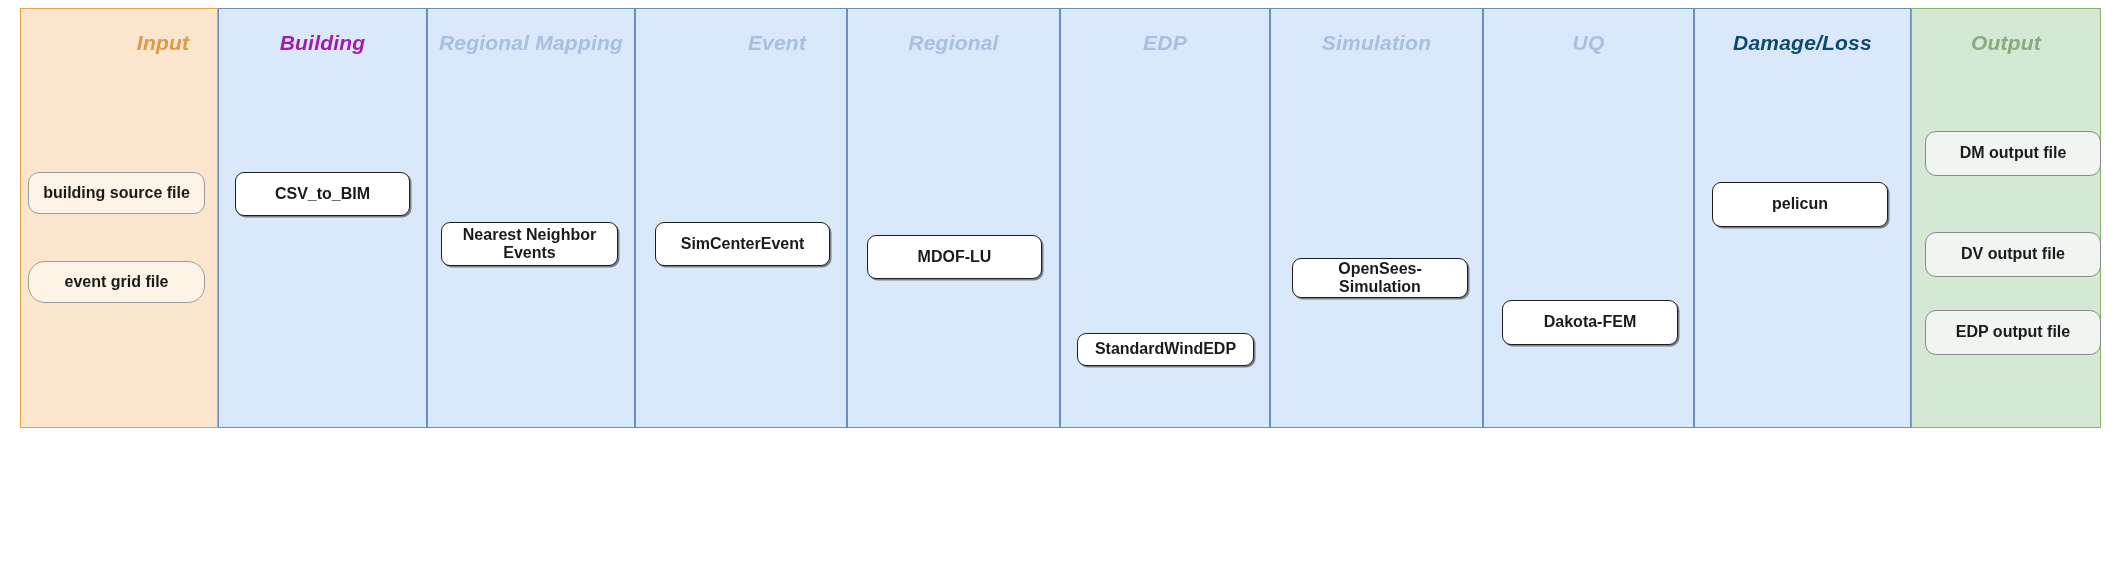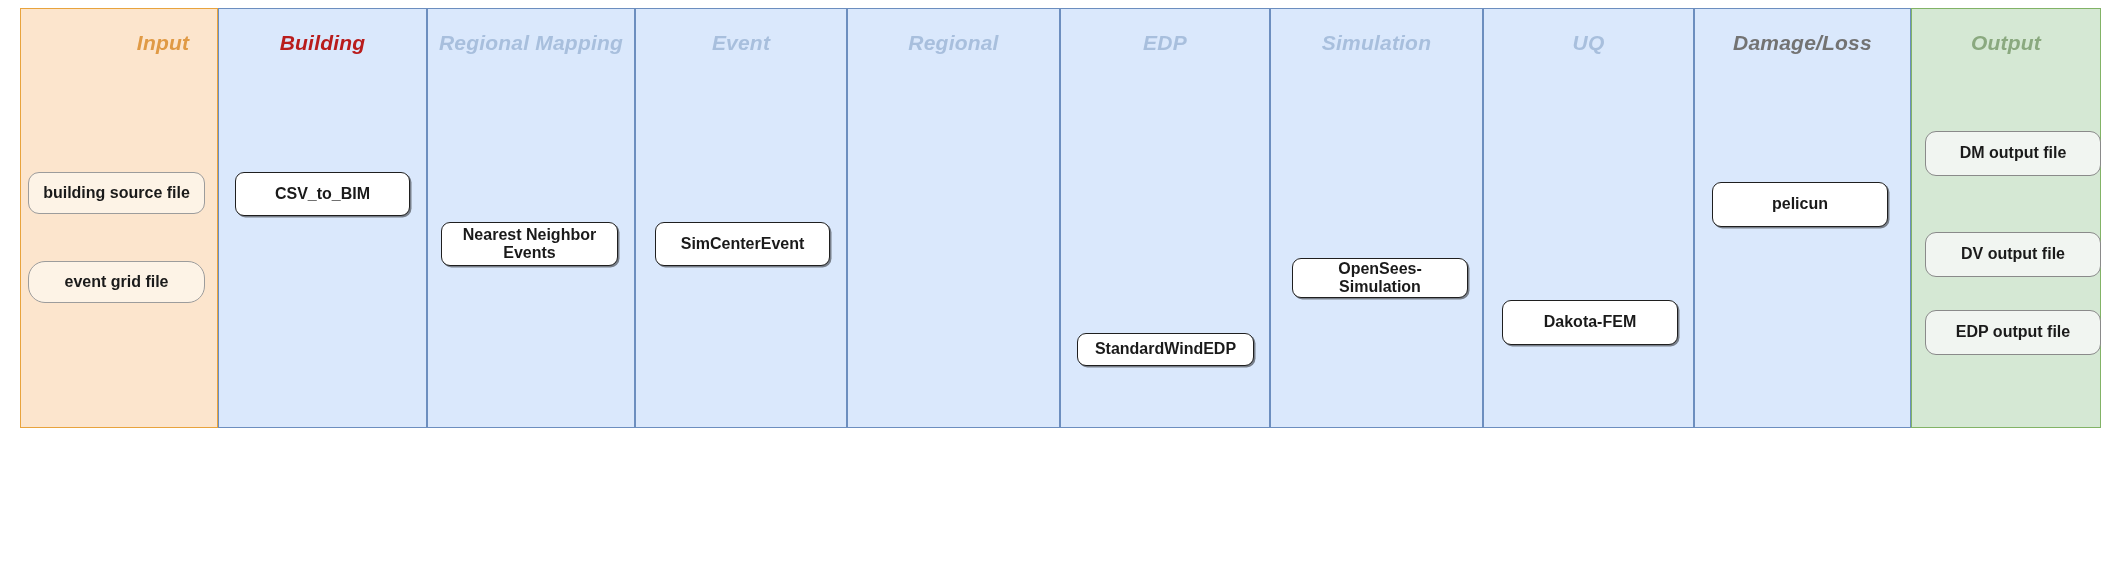--- a/index.html
+++ b/index.html
@@ -49,62 +49,65 @@
       <path d="M830,244 L843,244 L843,257 L859,257" marker-end="url(#ahr)"></path>
       <path d="M1042,257 L1055,257 L1055,357 L1069,357" marker-end="url(#ahr)"></path>
       <path d="M1254,357 L1276,357 L1276,281 L1284,281" marker-end="url(#ahr)"></path>
     </g>
   </svg>
 
   <div class="lane" style="left:20px;width:198px;background:#fce5cd;border:1.4px solid #e8a33d;padding-left:44px;">
     <div class="lane-title" style="color:#e09a45;">Input</div>
   </div>
   <div class="lane" style="left:218px;width:209px;background:#dae8fc;border:1.1px solid #6c8ebf;">
-    <div class="lane-title" style="color:#b91c1c;font-style:italic;">Building</div>
+    <div class="lane-title" style="color:#a21caf;font-style:italic;">Building</div>
   </div>
   <div class="lane" style="left:427px;width:208px;background:#dae8fc;border:1.1px solid #6c8ebf;">
     <div class="lane-title" style="color:#a8bfdd;">Regional Mapping</div>
   </div>
-  <div class="lane" style="left:635px;width:212px;background:#dae8fc;border:1.1px solid #6c8ebf;">
+  <div class="lane" style="left:635px;width:212px;background:#dae8fc;border:1.1px solid #6c8ebf;padding-left:36px;">
     <div class="lane-title" style="color:#a8bfdd;">Event</div>
   </div>
   <div class="lane" style="left:847px;width:213px;background:#dae8fc;border:1.1px solid #6c8ebf;">
     <div class="lane-title" style="color:#a8bfdd;">Regional</div>
   </div>
   <div class="lane" style="left:1060px;width:210px;background:#dae8fc;border:1.1px solid #6c8ebf;">
     <div class="lane-title" style="color:#a8bfdd;">EDP</div>
   </div>
   <div class="lane" style="left:1270px;width:213px;background:#dae8fc;border:1.1px solid #6c8ebf;">
     <div class="lane-title" style="color:#a8bfdd;">Simulation</div>
   </div>
   <div class="lane" style="left:1483px;width:211px;background:#dae8fc;border:1.1px solid #6c8ebf;">
     <div class="lane-title" style="color:#a8bfdd;">UQ</div>
   </div>
   <div class="lane" style="left:1694px;width:217px;background:#dae8fc;border:1.1px solid #6c8ebf;">
-    <div class="lane-title" style="color:#737373;">Damage/Loss</div>
+    <div class="lane-title" style="color:#0c4a6e;">Damage/Loss</div>
   </div>
   <div class="lane" style="left:1911px;width:190px;background:#d5e8d4;border:1.4px solid #82b366;">
     <div class="lane-title" style="color:#8aa97f;">Output</div>
   </div>
 
   <div class="node inputfile" style="left:28px;top:172px;width:177px;height:42px;">
     <span>building source file</span>
   </div>
   <div class="node inputfile" style="left:28px;top:261px;width:177px;height:42px;border-radius:17px;">
     <span>event grid file</span>
   </div>
 
   <div class="node proc" style="left:235px;top:172px;width:175px;height:44px;">
     <span>CSV_to_BIM</span>
   </div>
   <div class="node proc" style="left:441px;top:222px;width:177px;height:44px;">
     <span>Nearest Neighbor Events</span>
   </div>
   <div class="node proc" style="left:655px;top:222px;width:175px;height:44px;">
     <span>SimCenterEvent</span>
+  </div>
+  <div class="node proc" style="left:867px;top:235px;width:175px;height:44px;">
+    <span>MDOF-LU</span>
   </div>
   <div class="node proc" style="left:1077px;top:333px;width:177px;height:33px;">
     <span>StandardWindEDP</span>
   </div>
   <div class="node proc" style="left:1292px;top:258px;width:176px;height:40px;justify-content:flex-end;">
     <span>OpenSees-Simulation</span>
   </div>
   <div class="node proc" style="left:1502px;top:300px;width:176px;height:45px;">
     <span>Dakota-FEM</span>
   </div>

